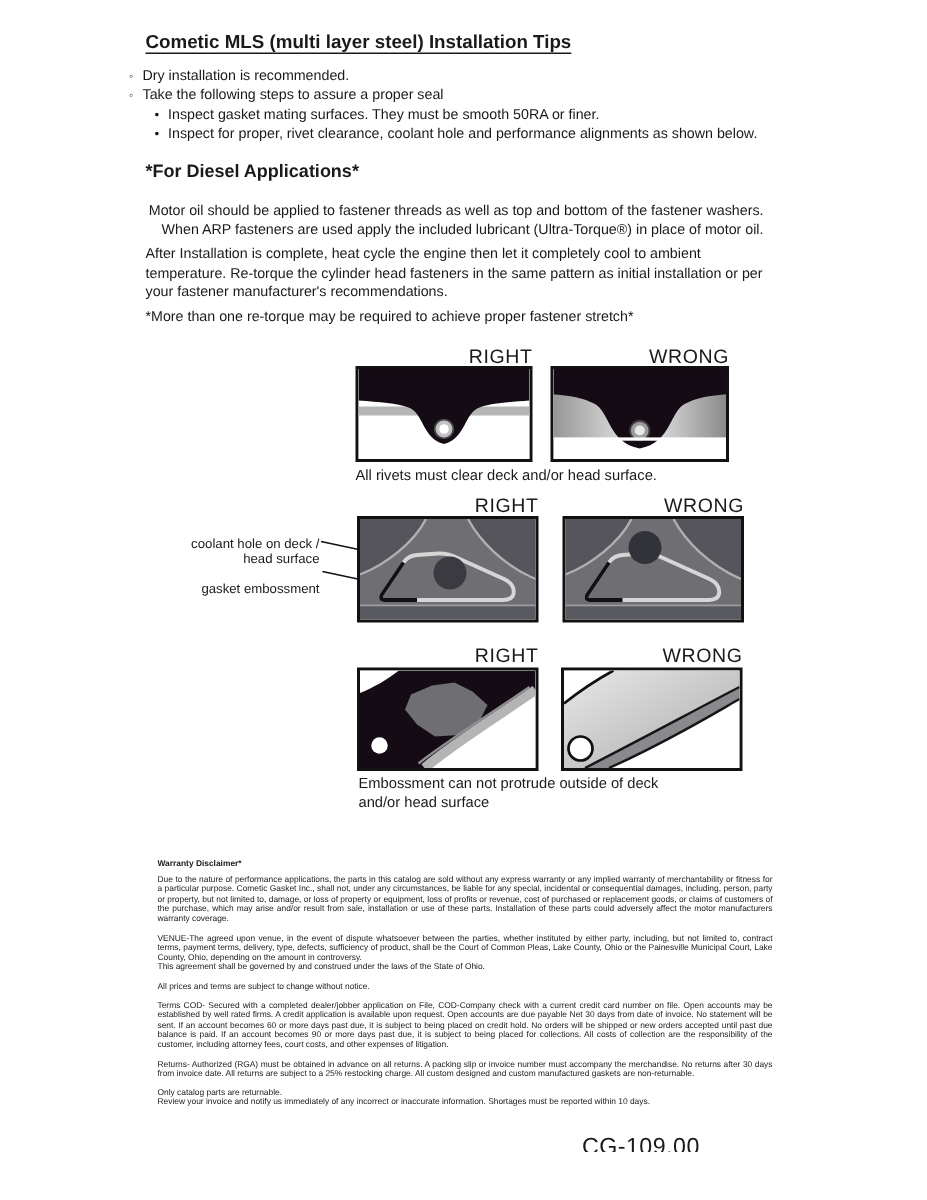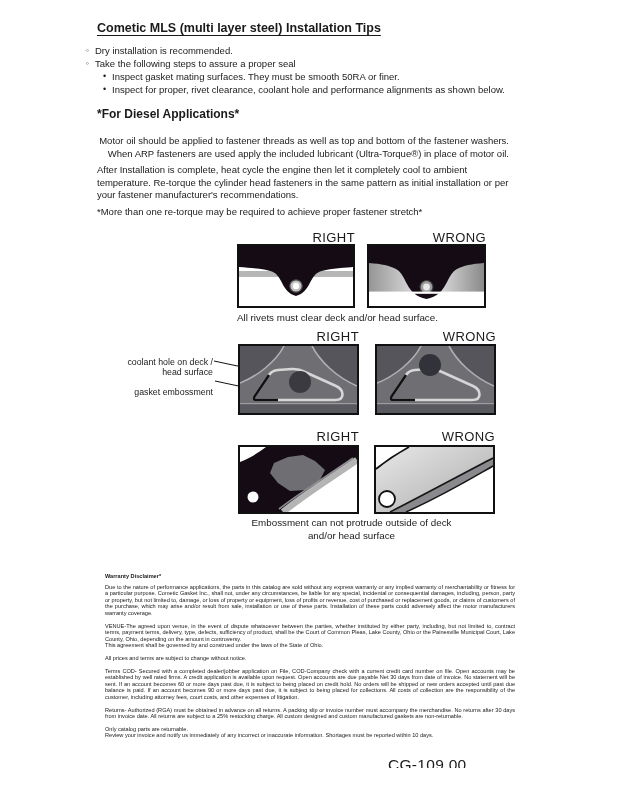--- a/index.html
+++ b/index.html
@@ -152,21 +152,21 @@
       <rect x="0" y="0" width="117" height="65" fill="#ffffff"></rect>
       <path d="M33,0 L117,0 L117,11 C88,26 55,44 14,65 L0,65 L0,22 C10,14 22,6 33,0 Z" fill="url(#band)"></path>
       <path d="M33,0 C22,6 10,14 0,22" fill="none" stroke="#111111" stroke-width="1.8"></path>
       <path d="M14,65 C55,44 88,26 117,11 L117,19 C96,31 68,48 30,65 Z" fill="#8a8a8e"></path>
       <path d="M14,65 C55,44 88,26 117,11" fill="none" stroke="#161616" stroke-width="1.6"></path>
       <path d="M30,65 C68,48 96,31 117,19" fill="none" stroke="#161616" stroke-width="1.6"></path>
       <circle cx="11" cy="52" r="8" fill="#ffffff" stroke="#111111" stroke-width="1.8"></circle>
     </svg>
   </div>
 
-  <div class="abs dg-caption" style="left:239px;top:517px;width:225px;text-align:center;">Embossment can not protrude outside of deck and/or head surface</div>
+  <div class="abs dg-caption" style="left:239px;top:517px;width:225px;">Embossment can not protrude outside of deck and/or head surface</div>
 
   <div class="abs fineprint">
     <p class="bold">Warranty Disclaimer*</p>
     <p>Due to the nature of performance applications, the parts in this catalog are sold without any express warranty or any implied warranty of merchantability or fitness for a particular purpose.  Cometic Gasket Inc., shall not, under any circumstances, be liable for any special, incidental or consequential damages, including, person, party or property, but not limited to, damage, or loss of property or equipment, loss of profits or revenue, cost of purchased or replacement goods, or claims of customers of the purchase, which may arise and/or result from sale, installation or use of these parts.  Installation of these parts could adversely affect the motor manufacturers warranty coverage.</p>
     <p class="nogap">VENUE-The agreed upon venue, in the event of dispute whatsoever between the parties, whether instituted by either party, including, but not limited to, contract terms, payment terms, delivery, type, defects, sufficiency of product, shall be the Court of Common Pleas, Lake County, Ohio or the Painesville Municipal Court, Lake County, Ohio, depending on the amount in controversy.</p>
     <p>This agreement shall be governed by and construed under the laws of the State of Ohio.</p>
     <p>All prices and terms are subject to change without notice.</p>
     <p>Terms COD- Secured with a completed dealer/jobber application on File, COD-Company check with a current credit card number on file.  Open accounts may be established by well rated firms.  A credit application is available upon request.  Open accounts are due payable Net 30 days from date of invoice.  No statement will be sent.  If an account becomes 60 or more days past due, it is subject to being placed on credit hold.  No orders will be shipped or new orders accepted until past due balance is paid.  If an account becomes 90 or more days past due, it is subject to being placed for collections.  All costs of collection are the responsibility of the customer, including attorney fees, court costs, and other expenses of litigation.</p>
     <p>Returns- Authorized (RGA) must be obtained in advance on all returns.  A packing slip or invoice number must accompany the merchandise.  No returns after 30 days from invoice date.  All returns are subject to a 25% restocking charge.  All custom designed and custom manufactured gaskets are non-returnable.</p>
     <p class="nogap">Only catalog parts are returnable.</p>

